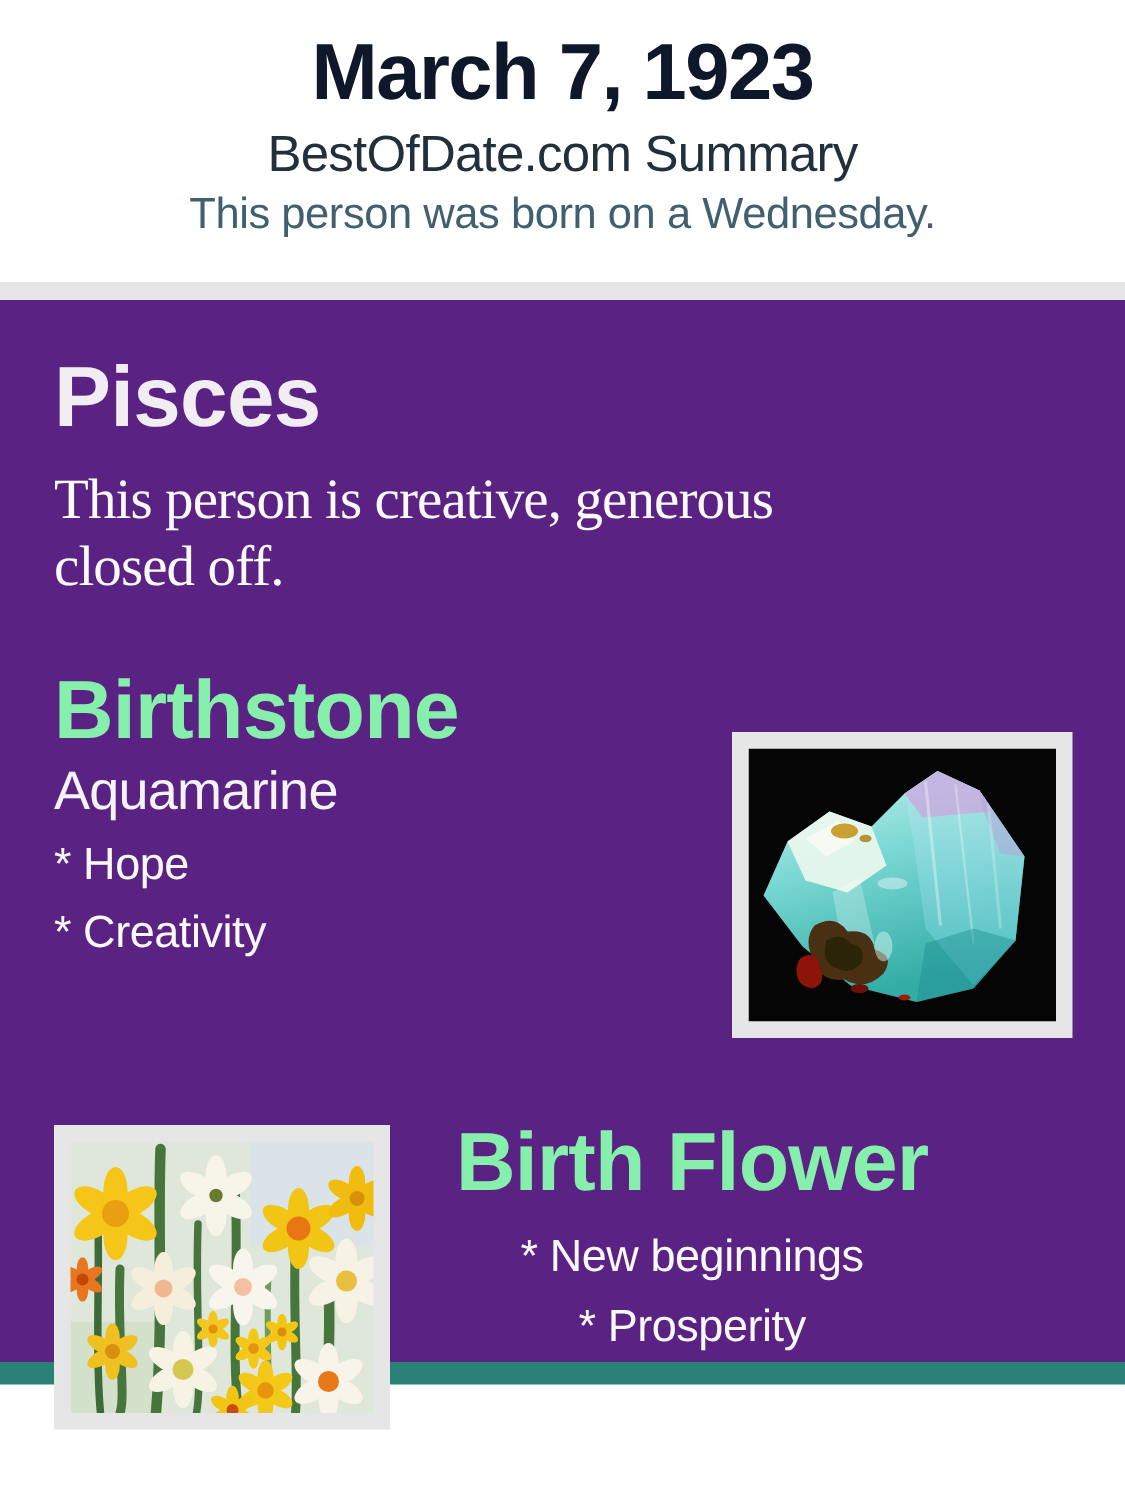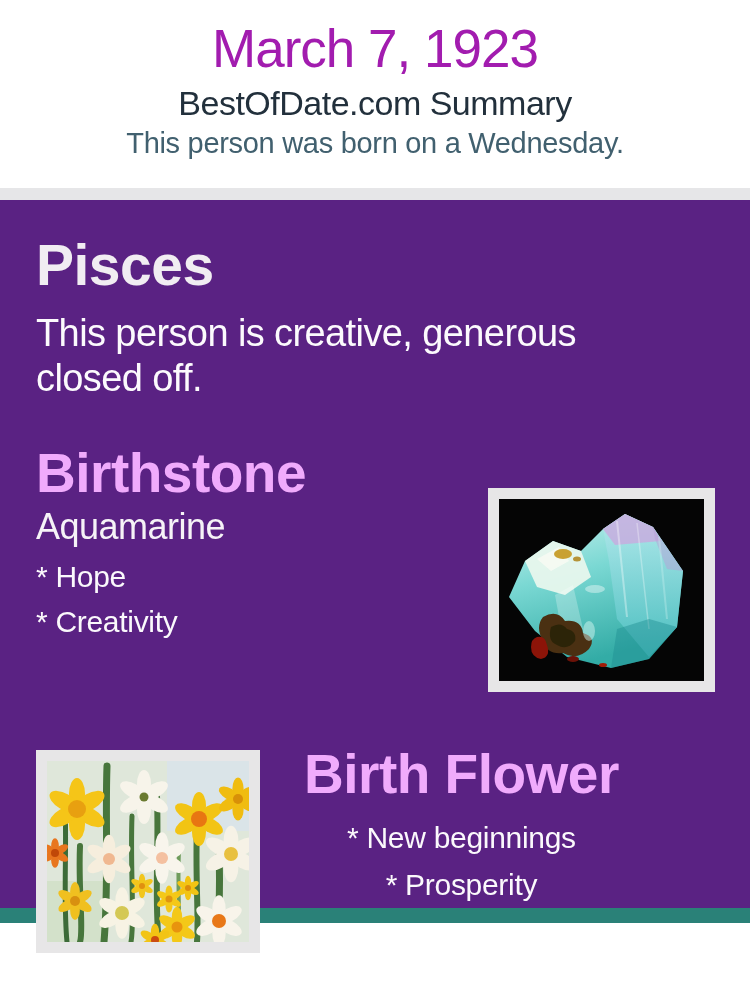--- a/index.html
+++ b/index.html
@@ -6,21 +6,21 @@
   body{
     width:750px;height:1000px;
     font-family:"Liberation Sans", sans-serif;
     background:#ffffff;
   }
   .page{position:relative;width:750px;height:1000px;overflow:hidden;background:#ffffff;}
 
   
   .header{height:166px;padding-top:22px;text-align:center;background:#ffffff;}
   .date-title{
-    font-size:53px;font-weight:normal;color:#a21caf;
+    font-size:53px;font-weight:bold;color:#0f172a;
     letter-spacing:-1px;line-height:1.0;
   }
   .site-summary{
     font-size:34px;color:#22303c;margin-top:11px;
     letter-spacing:-0.5px;line-height:1.0;
   }
   .born-day{
     font-size:29px;color:#41606f;margin-top:9px;
     letter-spacing:-0.3px;line-height:1.0;
   }
@@ -30,25 +30,25 @@
   .main{
     position:relative;height:708px;background:#5a2283;
     color:#fcfafd;
   }
   .zodiac-sign{
     margin:0;padding:36px 0 0 36px;
     font-size:57px;font-weight:bold;color:#f1edf2;line-height:1.05;
     letter-spacing:-0.5px;
   }
   .zodiac-desc{margin:15px 36px 0 36px;font-size:38px;line-height:45px;letter-spacing:-0.6px;color:#fcfafd;}
-  .zodiac-desc div{white-space:nowrap;}
+  .zodiac-desc div{white-space:nowrap;font-family:Liberation Serif, serif;}
 
   .birthstone-block{margin:44px 0 0 36px;}
   .section-title{
-    margin:0;font-size:55px;font-weight:bold;color:#f0abfc;
+    margin:0;font-size:55px;font-weight:bold;color:#86efac;
     line-height:1.05;letter-spacing:-0.5px;
   }
   .stone-name{margin-top:5px;font-size:36px;color:#f6f3f7;letter-spacing:-0.5px;line-height:1.05;}
   .trait-list{list-style:none;margin:12px 0 0 0;padding:0;}
   .trait-list li{font-size:30px;color:#fbf9fc;letter-spacing:-0.3px;margin-top:13px;line-height:32px;}
   .trait-list li:first-child{margin-top:16px;}
 
   .gem-figure{
     position:absolute;left:488px;top:288px;width:227px;height:204px;
     background:#e7e6e7;box-sizing:border-box;padding:11px;

